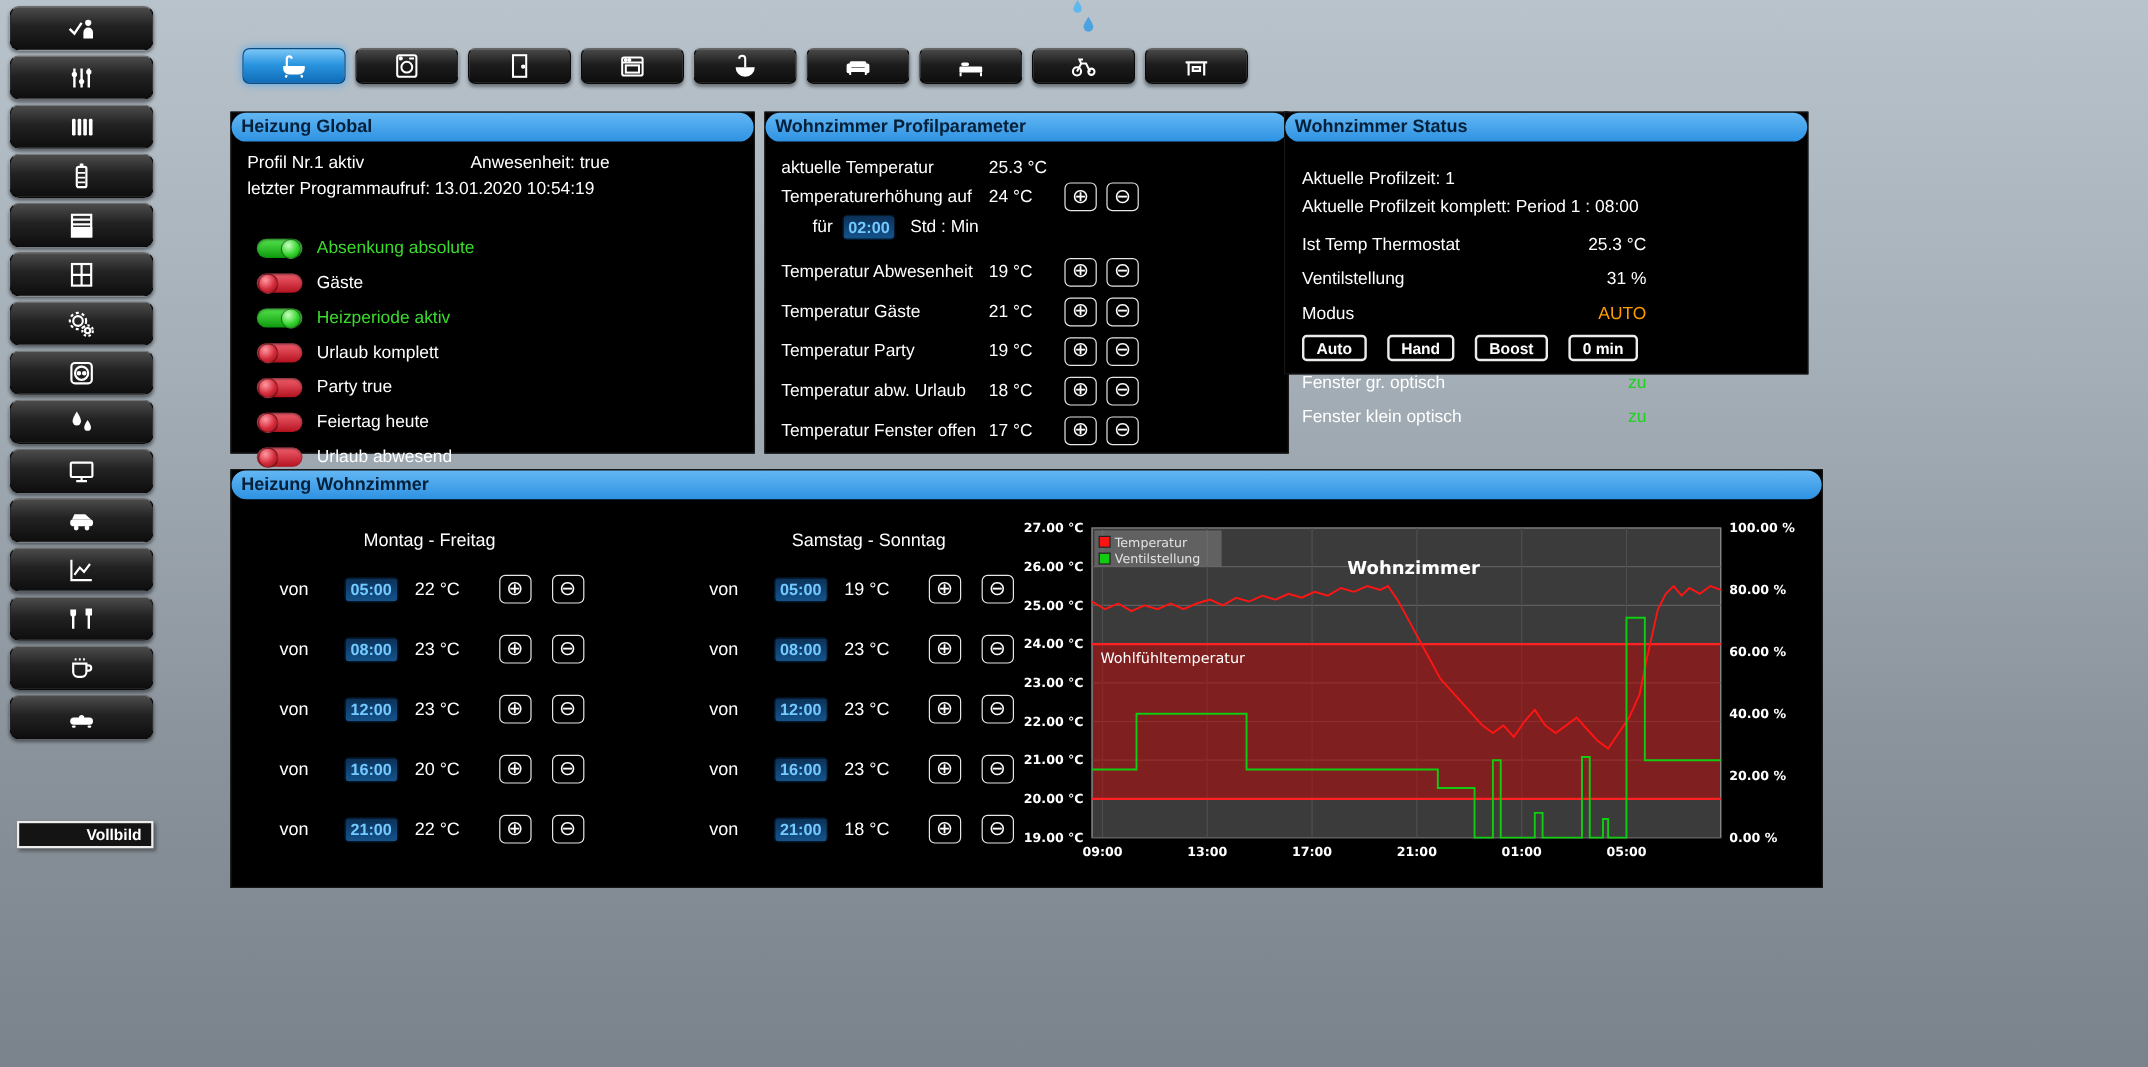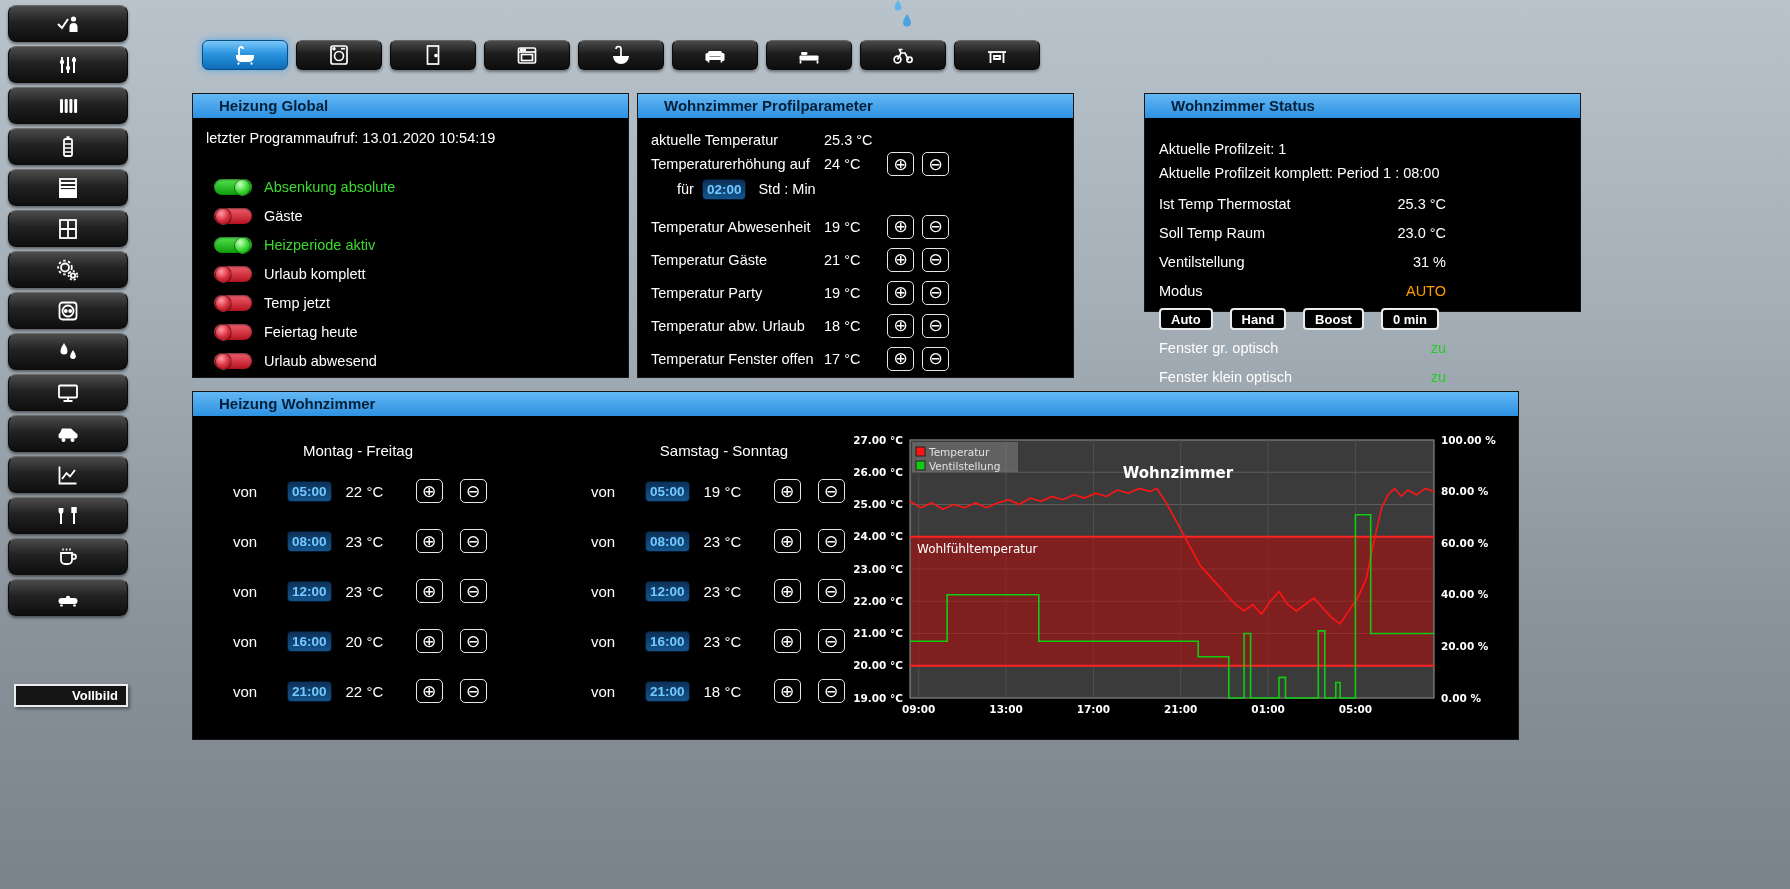--- a/index.html
+++ b/index.html
@@ -23,22 +23,22 @@
   .toolbar { position:absolute; left:202px; top:40px; display:flex; gap:8px; }
   .tab { width:86px; height:30px; border-radius:6px; cursor:pointer; padding:0;
          display:flex; align-items:center; justify-content:center;
          background:linear-gradient(180deg,#4a4a4a 0%,#1d1d1d 45%,#0d0d0d 100%);
          border:1px solid #090909; border-top-color:#666; box-shadow:0 2px 3px rgba(0,0,0,.4); }
   .tab.active { background:linear-gradient(180deg,#7cc7f7 0%,#2b95e0 45%,#0e6cb8 100%);
                 border-color:#0a4d85; box-shadow:0 0 7px rgba(70,165,240,.9); }
 
   
   .panel { position:absolute; background:#000; border:1px solid #161616; color:#fff; font-size:14.5px; }
-  .panel-header { height:24px; line-height:24px; padding:0 26px; font-weight:bold; font-size:15px;
-                  color:#03203a; background:linear-gradient(180deg,#63b7f4 0%,#2e92e2 100%); }
+  .panel-header { height:24px; line-height:24px; padding:0 8px; font-weight:bold; font-size:15px;
+                  color:#03203a; background:linear-gradient(180deg,#63b7f4 0%,#2e92e2 100%);border-radius:12px; }
 
   
   .gbody { padding:10px 13px 0; }
   .gl-row1 { display:flex; height:20px; }
   .gl-row1 .c1 { width:186px; }
   .gl-row2 { height:20px; margin-top:2px; }
   .toggles { margin-top:22px; }
   .trow { display:flex; align-items:center; height:29px; }
   .pill { width:38px; height:16px; border-radius:8px; margin:0 12px 0 8px; position:relative;
           cursor:pointer; box-shadow:inset 0 1px 2px rgba(0,0,0,.5); }
@@ -332,41 +332,45 @@
             <path d="M5.5 9v11M18.5 9v11"></path>
             <path d="M9 13h6v3H9z"></path>
           </svg>
         </span>
       </button>
     </nav>
 
   <section class="panel" style="left:192px; top:93px; width:437px; height:285px;">
     <div class="panel-header">Heizung Global</div>
     <div class="gbody">
+      <div class="gl-row1">
+        <span class="c1">Profil Nr.1 aktiv</span>
+        <span>Anwesenheit: true</span>
+      </div>
       <div class="gl-row2">letzter Programmaufruf: 13.01.2020 10:54:19</div>
       <div class="toggles" id="toggle-list">
           <div class="trow on">
             <span class="pill on"></span>
             <span class="t-label">Absenkung absolute</span>
           </div>
           <div class="trow off">
             <span class="pill off"></span>
             <span class="t-label">Gäste</span>
           </div>
           <div class="trow on">
             <span class="pill on"></span>
             <span class="t-label">Heizperiode aktiv</span>
           </div>
           <div class="trow off">
             <span class="pill off"></span>
             <span class="t-label">Urlaub komplett</span>
           </div>
           <div class="trow off">
             <span class="pill off"></span>
-            <span class="t-label">Temp jetzt</span>
+            <span class="t-label">Party true</span>
           </div>
           <div class="trow off">
             <span class="pill off"></span>
             <span class="t-label">Feiertag heute</span>
           </div>
           <div class="trow off">
             <span class="pill off"></span>
             <span class="t-label">Urlaub abwesend</span>
           </div>
         </div>
@@ -443,33 +447,29 @@
               <span>⊕</span>
             </button>
             <button class="pm">
               <span>⊖</span>
             </button>
           </div>
         </div>
     </div>
   </section>
 
-  <section class="panel" style="left:1144px; top:93px; width:437px; height:219px;">
+  <section class="panel" style="left:1070px; top:93px; width:437px; height:219px;">
     <div class="panel-header">Wohnzimmer Status</div>
     <div class="stbody">
       <div class="st-line1">Aktuelle Profilzeit: 1</div>
       <div class="st-line2">Aktuelle Profilzeit komplett: Period 1 : 08:00</div>
       <div id="status-rows">
           <div class="srow">
             <span class="slabel">Ist Temp Thermostat</span>
             <span class="svalue" style="color: rgb(255, 255, 255);">25.3 °C</span>
-          </div>
-          <div class="srow">
-            <span class="slabel">Soll Temp Raum</span>
-            <span class="svalue" style="color: rgb(255, 255, 255);">23.0 °C</span>
           </div>
           <div class="srow">
             <span class="slabel">Ventilstellung</span>
             <span class="svalue" style="color: rgb(255, 255, 255);">31 %</span>
           </div>
           <div class="srow">
             <span class="slabel">Modus</span>
             <span class="svalue" style="color: rgb(255, 157, 0);">AUTO</span>
           </div>
         </div>

